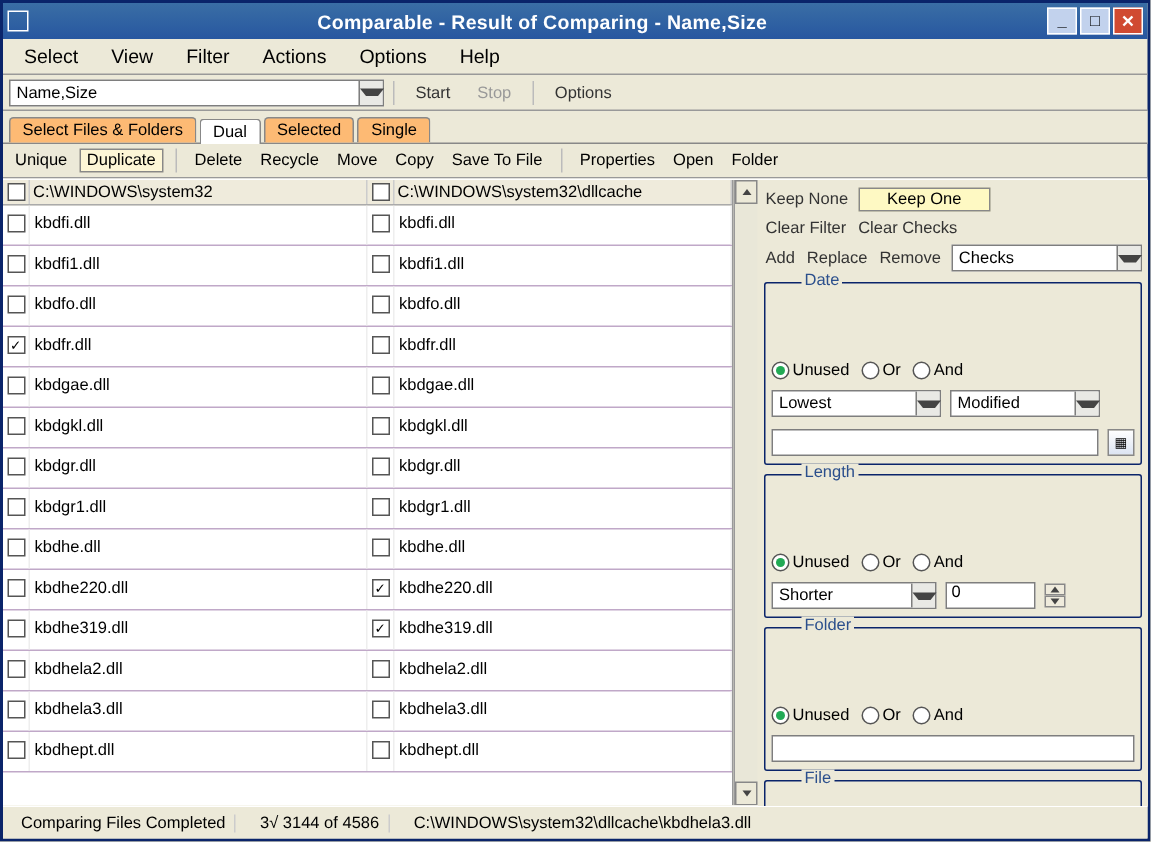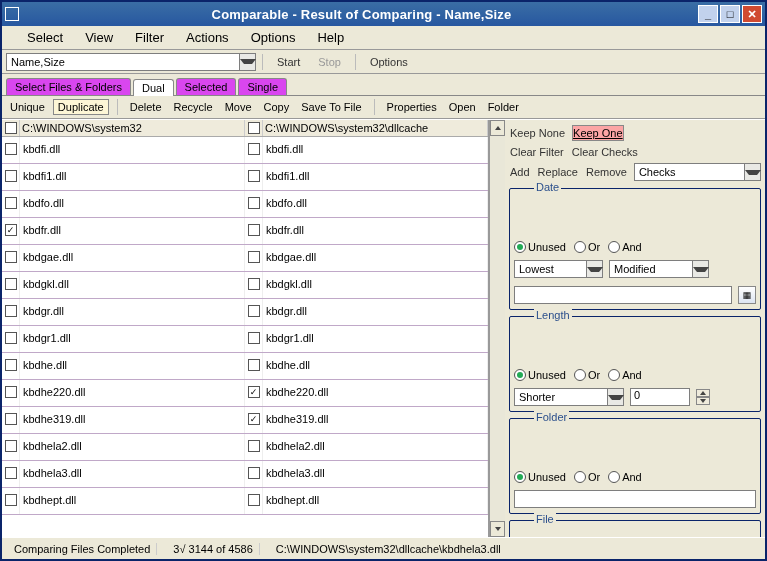--- a/index.html
+++ b/index.html
@@ -15,52 +15,52 @@
 }
 * { box-sizing: border-box; }
 body { margin:0; font-family: Tahoma, Arial, sans-serif; font-size:11px; color:#000; background:#888; }
 .window { width:767px; height:561px; background:var(--bg); border:2px solid #0a246a; display:flex; flex-direction:column; }
 .titlebar { height:24px; background:linear-gradient(to bottom,#3a6ea5,#2757a0); color:#fff; display:flex; align-items:center; padding:0 3px; font-size:13px; }
 .titlebar .sysicon { width:14px; height:14px; border:1px solid #fff; margin-right:6px; }
 .titlebar .title { flex:1; font-weight:bold; letter-spacing:0.2px;text-align:center; }
 .titlebar .btns { display:flex; gap:2px; }
 .titlebar .tbtn { width:20px; height:18px; border:1px solid #fff; background:#c2d2ed; display:flex; align-items:center; justify-content:center; color:#000; font-weight:bold; font-size:11px; }
 .titlebar .tbtn.close{ background:var(--close-red); color:#fff; }
-.menubar { height:24px; border-bottom:1px solid var(--border); display:flex; align-items:center; padding:0 15px; gap:2px; font-size:13px; }
+.menubar { height:24px; border-bottom:1px solid var(--border); display:flex; align-items:center; padding:0 4px; gap:2px; font-size:13px; }
 .menubar .mitem { padding:2px 10px; }
 .toolbar1 { display:flex; align-items:center; border-bottom:1px solid var(--border); padding:2px 4px; gap:2px; height:24px; }
 .combo { display:flex; align-items:center; background:#fff; border:1px solid #7e7e7e; height:18px; }
 .combo span { padding:0 4px; overflow:hidden; text-overflow:ellipsis; white-space:nowrap; }
 .combo .ddbtn { width:16px; height:16px; background:#e9e9e5; border-left:1px solid #7e7e7e; display:flex; align-items:center; justify-content:center; }
 .btnflat { padding:2px 8px; color:#333; }
 .btnflat.disabled { color:#999; }
 .sep { width:1px; height:16px; background:#bbb; margin:0 4px; }
 .tabrow { display:flex; align-items:flex-end; padding:0 4px; height:22px; border-bottom:1px solid #888; background:var(--bg); }
-.tab { padding:2px 8px; border:1px solid #888; border-bottom:none; margin-right:2px; background:#d946ef; border-radius:3px 3px 0 0; }
+.tab { padding:2px 8px; border:1px solid #888; border-bottom:none; margin-right:2px; background:#fdba74; border-radius:3px 3px 0 0; }
 .tab.active { background:var(--white); position:relative; top:1px; }
 .toolbar2 { display:flex; align-items:center; gap:4px; padding:3px 4px; border-bottom:1px solid var(--border); flex-wrap:wrap; }
 .tb2btn { padding:1px 4px; }
 .tb2btn.sel { border:1px solid #888; background:#fdf6d6; }
 .midwrap { flex:1; display:flex; border-top:1px solid #fff; overflow:hidden; }
 .listarea { flex:1; display:flex; flex-direction:column; border-right:1px solid var(--border); background:#fff; }
 .headers { display:flex; background:#efebdc; border-bottom:1px solid #aaa; }
 .headers .hcell { flex:1; display:flex; align-items:center; padding:2px; border-right:1px solid #ccc; }
 .headers .hck { width:18px; padding:0 2px; border-right:1px solid #ccc; display:flex; justify-content:center; align-items:center; }
 .rows { flex:1; overflow:auto; }
 .row { display:flex; align-items:stretch; border-bottom:1px solid var(--line); height:27px; }
 .row .rck { width:18px; padding-top:6px; display:flex; justify-content:center; align-items:flex-start; border-right:1px solid #eee; }
 .row .rcell { flex:1; padding:6px 3px 0 3px; border-right:1px solid #eee; overflow:hidden; text-overflow:ellipsis; white-space:nowrap; }
 .ck { width:12px; height:12px; border:1px solid #555; background:#fff; display:inline-flex; align-items:center; justify-content:center; font-size:9px; line-height:9px; }
 .ck.on::before{ content:"✓"; }
 .scrollcol { width:16px; background:#e9e7d8; border-left:1px solid var(--border); display:flex; flex-direction:column; }
 .scrollcol .arrow { height:16px; border:1px solid #888; background:#ece9d8; display:flex; align-items:center; justify-content:center; }
 .scrollcol .track { flex:1; }
 .rightpane { width:260px; background:var(--bg); padding:4px; overflow:auto; display:flex; flex-direction:column; gap:2px; }
 .rp-row { display:flex; align-items:center; gap:6px; flex-wrap:wrap; padding:1px 0; }
-.rp-btn { border:1px solid #888; background:#fca5a5; padding:1px 0;text-decoration:underline; }
+.rp-btn { border:1px solid #888; background:#fef9c3; padding:1px 18px; }
 .rp-link { color:#333; padding:1px 1px; }
 .gbox { border:1px solid #0a246a; border-radius:2px; padding:4px; margin-top:4px; position:relative; }
 .gbox .glab { position:absolute; top:-8px; left:24px; background:var(--bg); padding:0 2px; color:#2b4f8c; font-size:11px; }
 .radiog{ display:flex; gap:8px; align-items:center;margin-top:48px; }
 .radio { display:flex; align-items:center; gap:2px; }
 .radio .rdot { width:12px; height:12px; border:1px solid #555; border-radius:50%; background:#fff; display:inline-flex; align-items:center; justify-content:center; }
 .radio.sel .rdot::after { content:""; width:6px; height:6px; border-radius:50%; background:#2a5; }
 .input { background:#fff; border:1px solid #7e7e7e; height:18px; padding:0 3px; min-width:60px; }
 .input.full { flex:1; }
 .chev { display:inline-block; border-left:4px solid transparent; border-right:4px solid transparent; border-top:5px solid #444; }
@@ -332,21 +332,21 @@
           <label class="radio">
               <span class="rdot"></span>
               <span>Or</span>
             </label>
           <label class="radio">
               <span class="rdot"></span>
               <span>And</span>
             </label>
         </div>
         <div class="rp-row" style="margin-top:6px">
-          <div class="combo" style="width:89px">
+          <div class="combo" style="width:113px">
               <span>Lowest</span>
               <div style="flex:1"></div>
               <div class="ddbtn">
                 <span class="chev"></span>
               </div>
             </div>
           <div class="combo" style="width:100px">
               <span>Modified</span>
               <div style="flex:1"></div>
               <div class="ddbtn">

